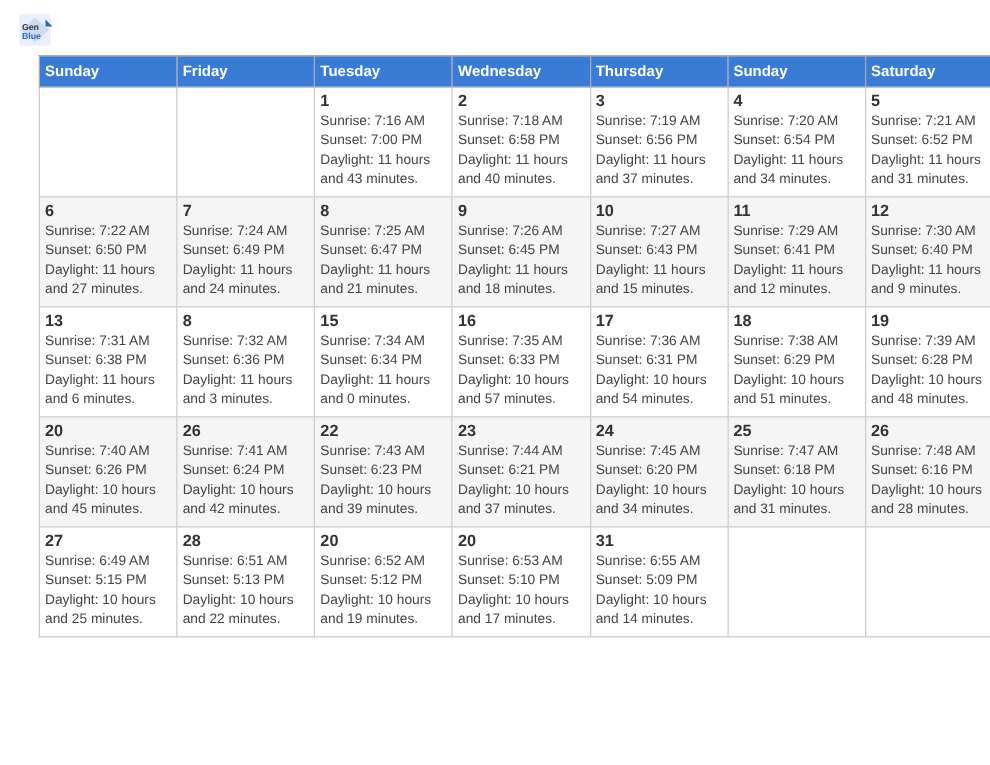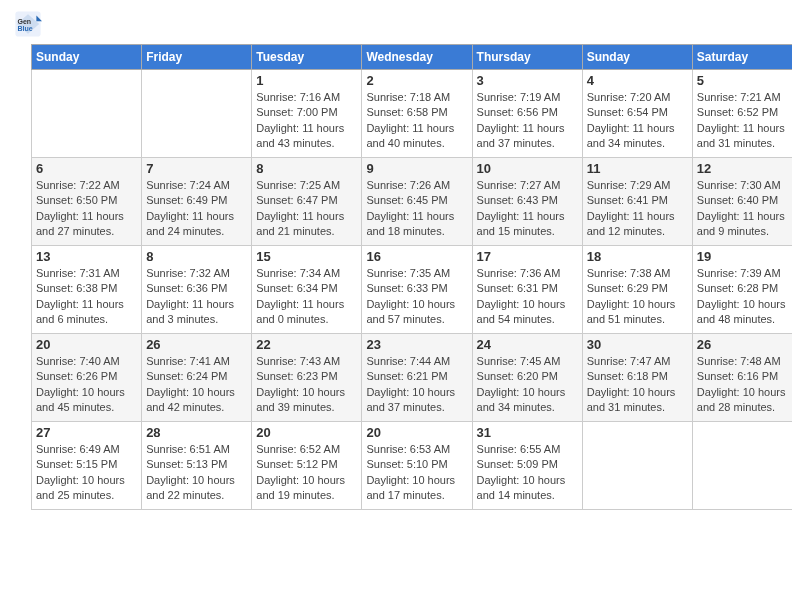--- a/index.html
+++ b/index.html
@@ -233,21 +233,21 @@
       </td>
         <td>
         <span class="day-num">23</span>
         <span class="day-info">Sunrise: 7:44 AM<br>Sunset: 6:21 PM<br>Daylight: 10 hours and 37 minutes.</span>
       </td>
         <td>
         <span class="day-num">24</span>
         <span class="day-info">Sunrise: 7:45 AM<br>Sunset: 6:20 PM<br>Daylight: 10 hours and 34 minutes.</span>
       </td>
         <td>
-        <span class="day-num">30</span>
+        <span class="day-num">25</span>
         <span class="day-info">Sunrise: 7:47 AM<br>Sunset: 6:18 PM<br>Daylight: 10 hours and 31 minutes.</span>
       </td>
         <td>
         <span class="day-num">26</span>
         <span class="day-info">Sunrise: 7:48 AM<br>Sunset: 6:16 PM<br>Daylight: 10 hours and 28 minutes.</span>
       </td>
       </tr>
       <tr>
         <td>
         <span class="day-num">27</span>

